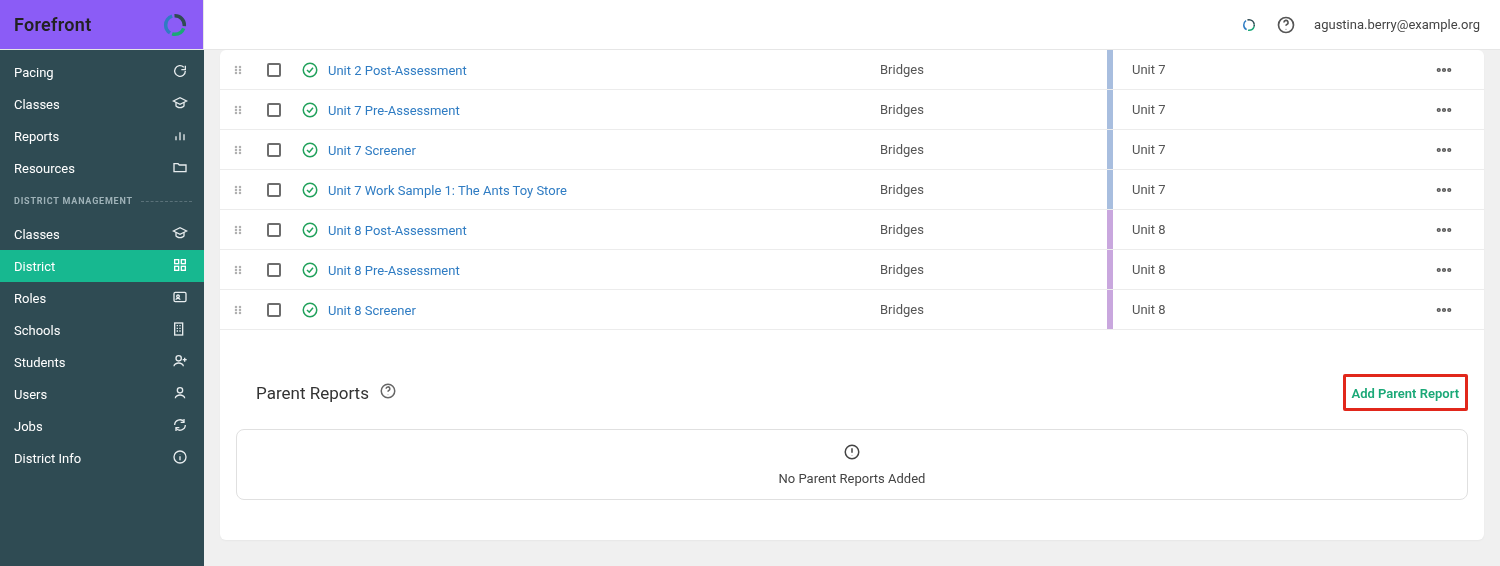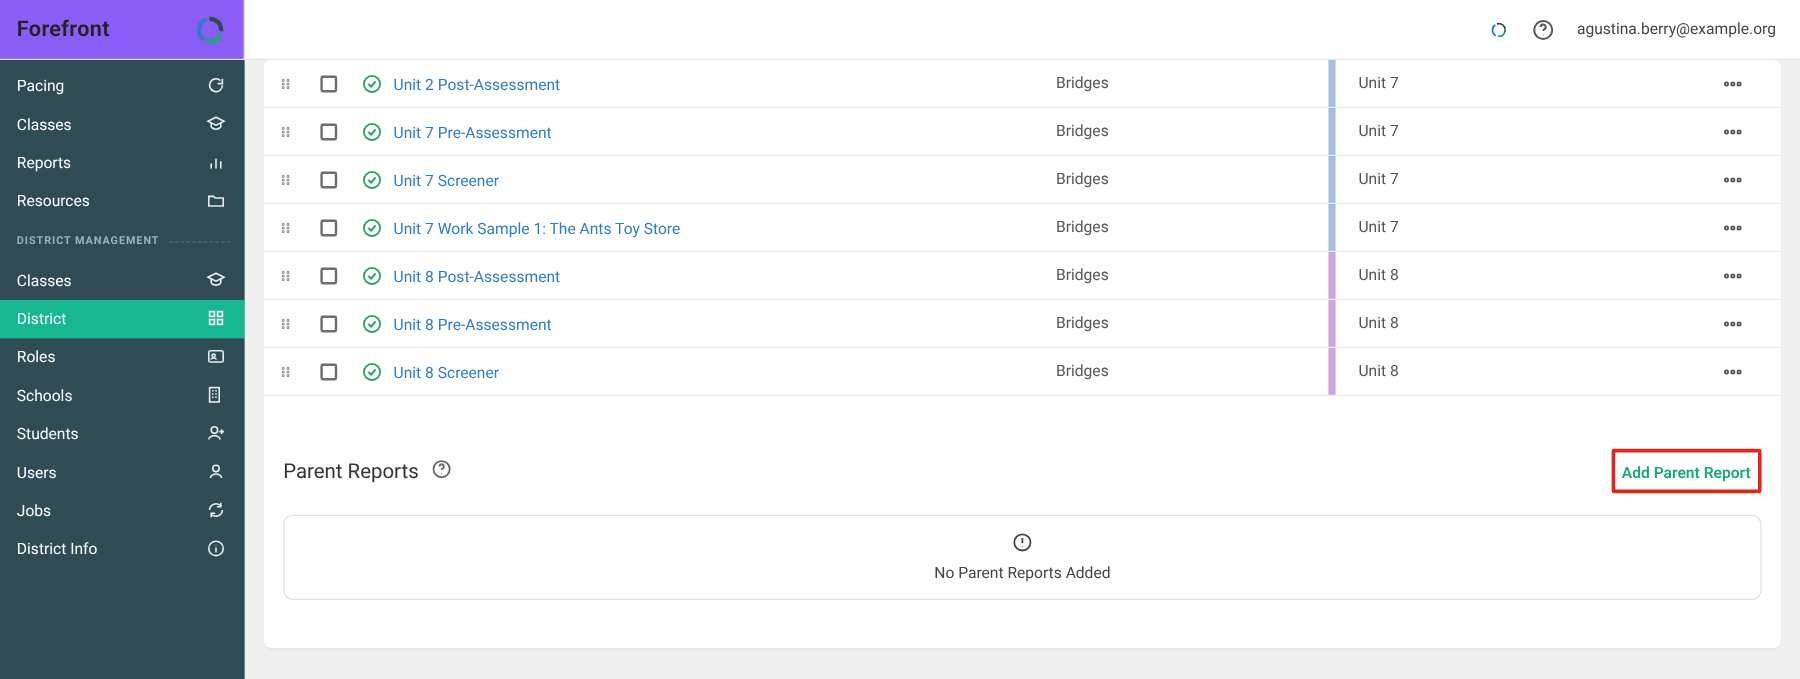--- a/index.html
+++ b/index.html
@@ -117,21 +117,21 @@
   .stripe-blue { background:#a8bedf; }
   .stripe-purple { background:#c9a7de; }
   .row-unit { font-size:13px; color:#555; padding-left:18px; }
   .row-actions { display:flex; align-items:center; justify-content:center; color:#555; cursor:pointer; }
 
   
   .parent-section {
     display:flex; align-items:center; justify-content:space-between;
     padding: 44px 16px 12px 16px;
   }
-  .ps-left { display:flex; align-items:center; gap:10px; }
+  .ps-left { display:flex; align-items:center; gap:10px;margin-left:20px; }
   .ps-title { font-size:17px; color:#333; font-weight: 400; }
   .help-circle { color:#666; cursor:pointer; }
   .add-parent-box {
     border: 3px solid #e1271b;
     padding: 6px 6px;
     border-radius: 2px;
   }
   .add-parent-link {
     color:#1aa877; font-size:13px; font-weight:600; cursor:pointer;
   }

